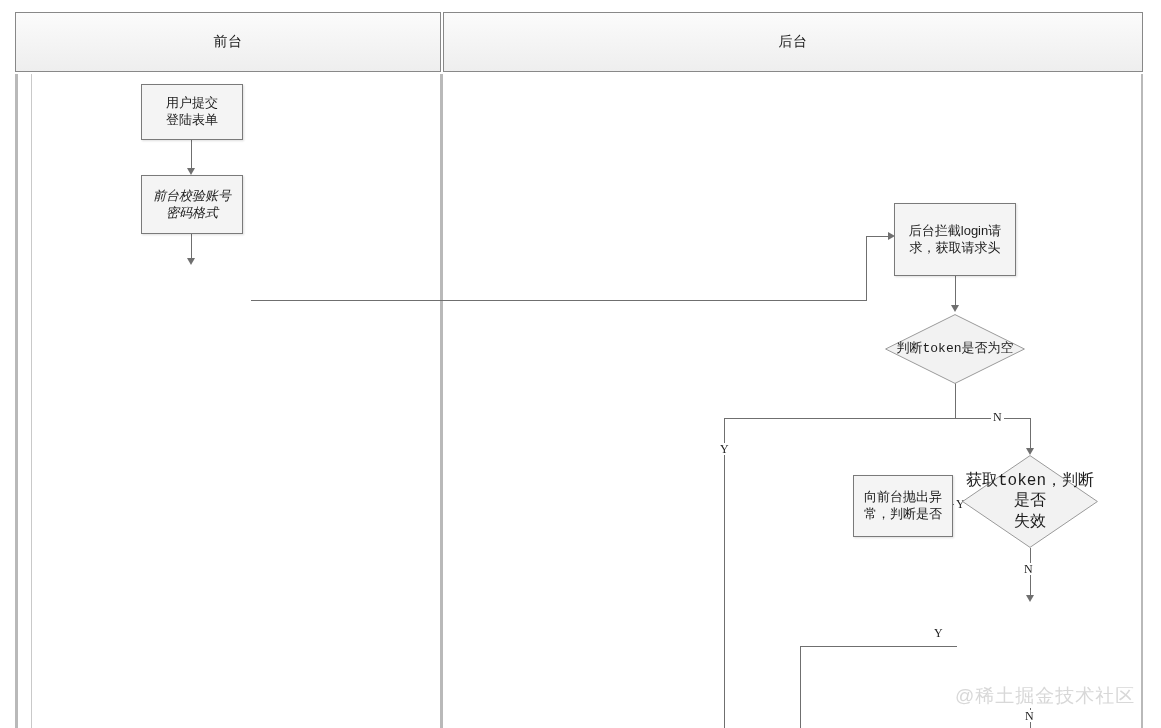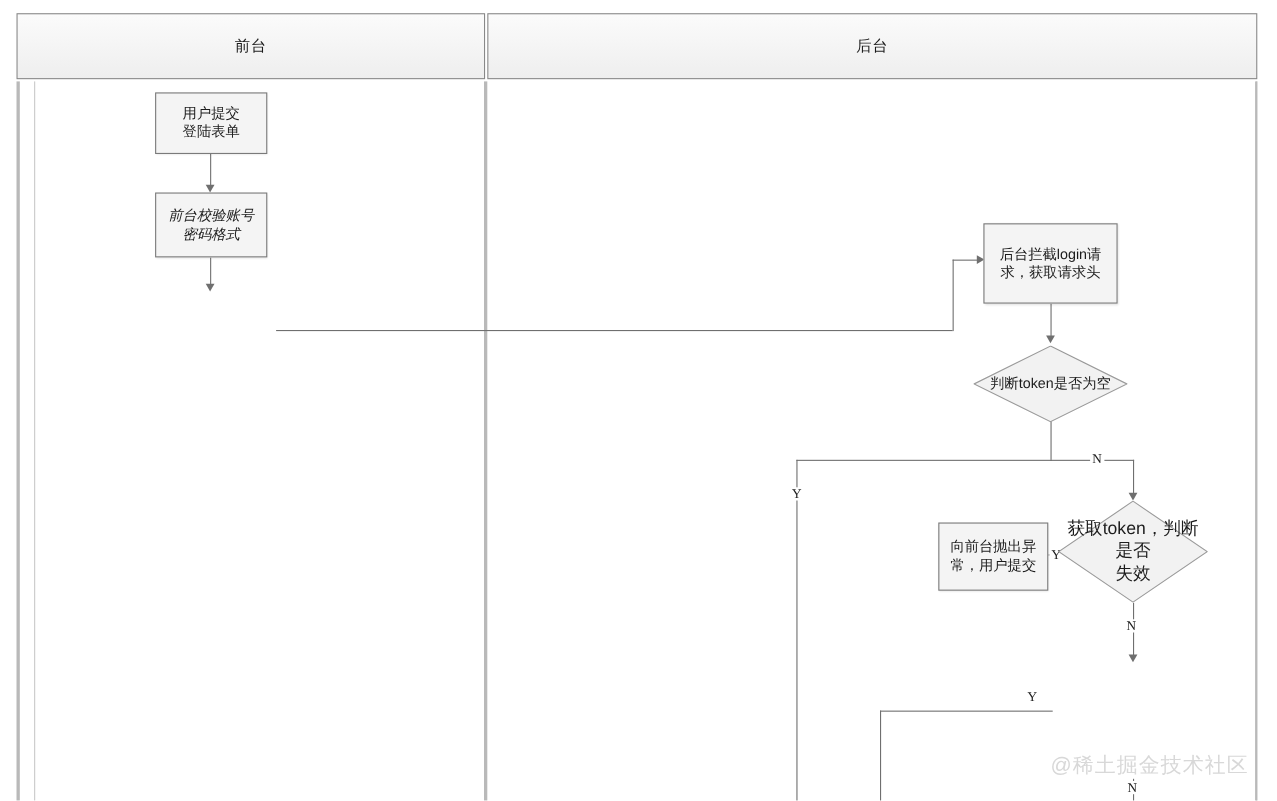--- a/index.html
+++ b/index.html
@@ -71,20 +71,21 @@
     position: absolute;
     left: 0; top: 0;
     width: 100%; height: 100%;
     pointer-events: none;
   }
   .diamond-label {
     position: relative;
     z-index: 2;
     padding: 0 2px;
     white-space: pre-line;
+    font-family: Liberation Mono, monospace;
   }
 
   
   .conn {
     position: absolute;
     background: #6f6f6f;
   }
   .conn.h { height: 1px; }
   .conn.v { width: 1px; }
 
@@ -202,21 +203,21 @@
 
   <div class="node decision" style="left:885px; top:314px; width:140px; height:70px;">
     <svg class="diamond-svg" viewBox="0 0 140 70" preserveAspectRatio="none">
       <polygon points="70,0.6 139.4,35 70,69.4 0.6,35" fill="#f2f2f2" stroke="#9a9a9a" stroke-width="1"></polygon>
     </svg>
     <span class="diamond-label">判断token是否为空</span>
   </div>
 
   <div class="node process" style="left:853px; top:475px; width:100px; height:62px;">
     <span>向前台抛出异
-常，用户提交</span>
+常，判断是否</span>
   </div>
 
   <div class="node decision" style="left:962px; top:455px; width:136px; height:93px; font-size:16px;">
     <svg class="diamond-svg" viewBox="0 0 136 93" preserveAspectRatio="none">
       <polygon points="68,0.6 135.4,46.5 68,92.4 0.6,46.5" fill="#f2f2f2" stroke="#9a9a9a" stroke-width="1"></polygon>
     </svg>
     <span class="diamond-label">获取token，判断是否
 失效</span>
   </div>
 

